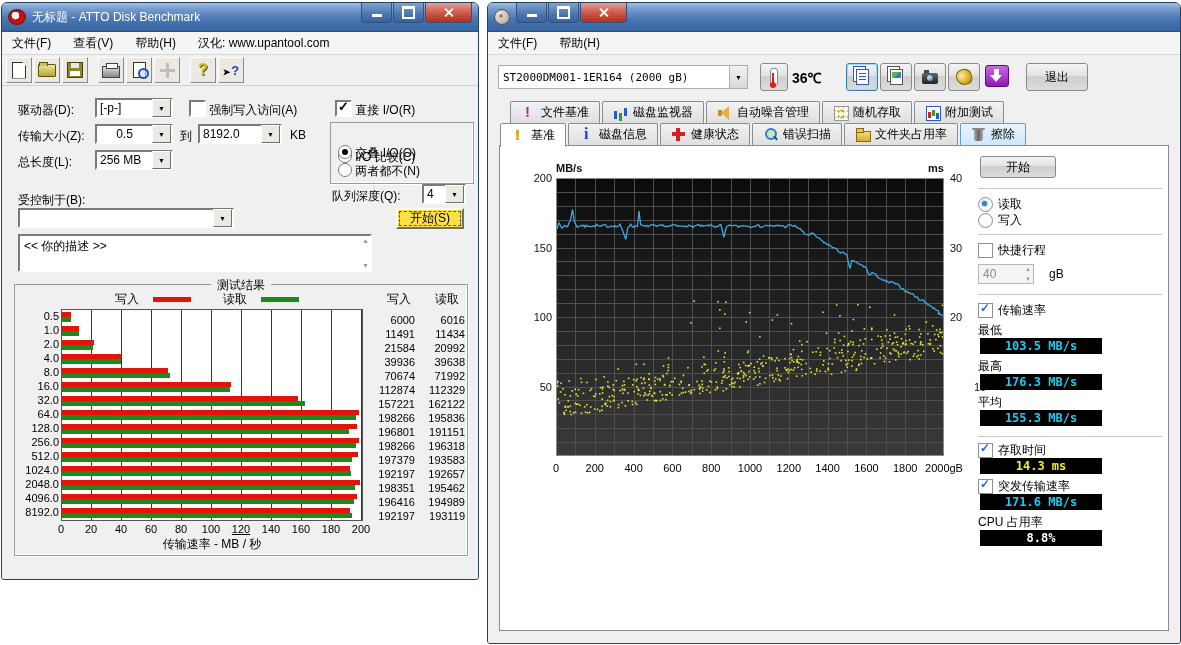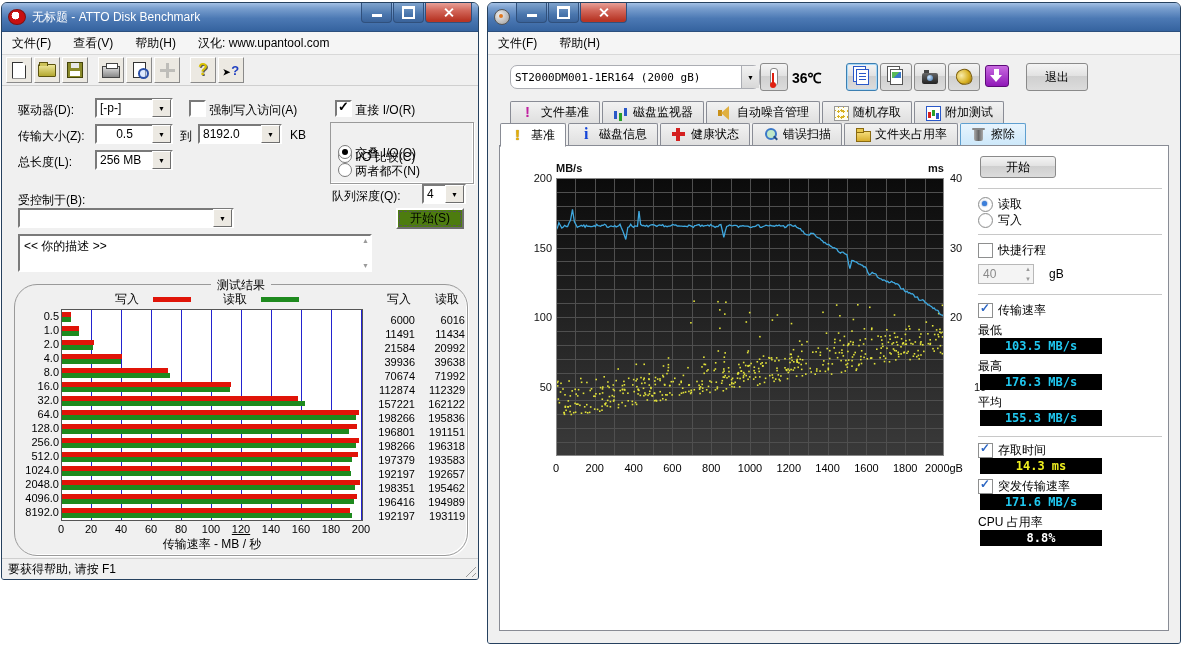--- a/index.html
+++ b/index.html
@@ -29,21 +29,21 @@
   
   .abs{position:absolute;}
   .dd{background:#fff;border:2px solid;border-color:#7a7a7a #fff #fff #7a7a7a;height:20px;display:flex;align-items:center;box-sizing:border-box;}
   .dd .val{flex:1;padding:0 3px;white-space:nowrap;overflow:hidden;}
   .dd .ab{width:17px;height:100%;background:#ece9e2;border:1px solid;border-color:#fff #6e6e6e #6e6e6e #fff;
     display:flex;align-items:center;justify-content:center;font-size:7px;color:#000;}
   .cb{width:13px;height:13px;background:#fff;border:2px solid;border-color:#7a7a7a #fff #fff #7a7a7a;box-sizing:content-box;position:relative;display:inline-block;vertical-align:-3px;}
   .cb.checked:after{content:"✓";position:absolute;left:1px;top:-3px;font-weight:bold;font-size:13px;}
   .rbc{width:12px;height:12px;border-radius:50%;background:#fff;border:1px solid #7a7a7a;box-shadow:1px 1px 0 #fff inset;display:inline-block;position:relative;vertical-align:-2px;}
   .rbc.checked:after{content:"";position:absolute;left:3px;top:3px;width:6px;height:6px;border-radius:50%;background:#000;}
-  .btn-start{outline:1px dashed #555;outline-offset:-4px;border:2px solid;border-color:#fff #6e6e6e #6e6e6e #fff;background:#4d7c0f;}
+  .btn-start{outline:1px dashed #555;outline-offset:-4px;border:2px solid;border-color:#fff #6e6e6e #6e6e6e #fff;background:#fde047;}
   .gframe{border:1px solid #9a9a9a;box-shadow:1px 1px 0 #fff, -1px -1px 0 #fff inset;}
   
   .toolbar{height:30px;flex:0 0 30px;background:#f0f0f0;border-bottom:1px solid #cfcfcf;display:flex;align-items:center;padding-left:4px;gap:2px;}
   .tbtn{width:24px;height:24px;background:#ece9e2;border:1px solid;border-color:#fff #8a8a8a #8a8a8a #fff;display:flex;align-items:center;justify-content:center;position:relative;}
   .ic-page{width:12px;height:15px;background:#fff;border:1px solid #333;clip-path:polygon(0 0,70% 0,100% 25%,100% 100%,0 100%);}
   .ic-folder{width:16px;height:11px;background:linear-gradient(#efe79a,#b3a830);border:1px solid #5c5410;border-radius:1px;position:relative;}
   .ic-folder:before{content:"";position:absolute;left:0;top:-3px;width:7px;height:3px;background:#cdc35a;border:1px solid #5c5410;border-bottom:none;}
   .ic-floppy{width:14px;height:14px;background:#8a8a2a;border:1px solid #44440a;position:relative;}
   .ic-floppy:before{content:"";position:absolute;left:3px;top:0;width:8px;height:5px;background:#e8e8e8;}
   .ic-floppy:after{content:"";position:absolute;left:2px;bottom:1px;width:10px;height:5px;background:#fff;}
@@ -251,21 +251,21 @@
           <span class="ab">▼</span>
       </span>
       <span class="btn-start abs" style="left:394px;top:122px;width:68px;height:21px;display:flex;align-items:center;justify-content:center;box-sizing:border-box;">开始(S)</span>
 
       <div class="abs" style="left:16px;top:148px;width:354px;height:38px;background:#fff;border:2px solid;border-color:#7a7a7a #fff #fff #7a7a7a;box-sizing:border-box;">
         <span style="position:absolute;left:4px;top:2px;">&lt;&lt;  你的描述  &gt;&gt;</span>
         <span style="position:absolute;right:1px;top:1px;font-size:7px;color:#9a9a9a;">▲</span>
         <span style="position:absolute;right:1px;bottom:1px;font-size:7px;color:#9a9a9a;">▼</span>
       </div>
 
-      <div class="gframe abs" style="left:12px;top:198px;width:452px;height:270px;border-radius:23px;">
+      <div class="gframe abs" style="left:12px;top:198px;width:452px;height:270px;">
         <span style="position:absolute;left:50%;top:-8px;transform:translateX(-50%);background:#f0f0f0;padding:0 6px;">测试结果</span>
         <span style="position:absolute;left:100px;top:6px;">写入</span>
         <span class="swatch" style="position:absolute;left:138px;top:12px;background:#e01408;"></span>
         <span style="position:absolute;left:208px;top:6px;">读取</span>
         <span class="swatch" style="position:absolute;left:246px;top:12px;background:#1e8a1e;"></span>
         <span style="position:absolute;left:352px;top:6px;width:44px;text-align:right;">写入</span>
         <span style="position:absolute;left:400px;top:6px;width:44px;text-align:right;">读取</span>
         <div class="acol" id="atto-ylabels" style="left:0;">
             <div>0.5</div>
             <div>1.0</div>
@@ -389,24 +389,20 @@
             <span style="left: 180px; text-decoration: underline;">120</span>
             <span style="left: 210px;">140</span>
             <span style="left: 240px;">160</span>
             <span style="left: 270px;">180</span>
             <span style="left: 300px;">200</span>
           </div>
         <div style="position:absolute;left:46px;top:251px;width:302px;text-align:center;">传输速率 - MB / 秒</div>
       </div>
     </div>
 
-    <div class="sbar">
-      <span>要获得帮助, 请按 F1</span>
-      <span class="grip"></span>
-    </div>
   </section>
 
   <section class="win" id="hdt-win" style="left:487px;top:2px;width:692px;height:640px;">
     <div class="tbar">
       <span class="ic-hdt"></span>
       <span class="wbtns">
         <span class="wb">
             <span class="glyph-min"></span>
           </span>
         <span class="wb">
@@ -417,21 +413,21 @@
           </span>
       </span>
     </div>
     <div class="mbar">
       <span class="mitem">文件(F)</span>
       <span class="mitem">帮助(H)</span>
     </div>
 
     <div style="flex:1;position:relative;background:#f0f0f0;">
 
-      <span class="dd7 abs" style="left:22px;top:10px;width:248px;border-radius:7px;">
+      <span class="dd7 abs" style="left:10px;top:10px;width:248px;">
         <span class="val">ST2000DM001-1ER164 (2000 gB)</span>
           <span class="ab">▼</span>
       </span>
       <span class="btn7 abs" style="left:272px;top:8px;width:26px;height:26px;">
         <span class="ic-thermo"></span>
       </span>
       <span class="abs" style="left:304px;top:13px;font-weight:bold;font-size:14px;">36℃</span>
       <span class="btn7 hbtn abs" style="left:358px;top:8px;border-color:#3c7fb1;box-shadow:0 0 0 1px #a8d8f8 inset;">
           <span class="ic-copy"></span>
         </span>

